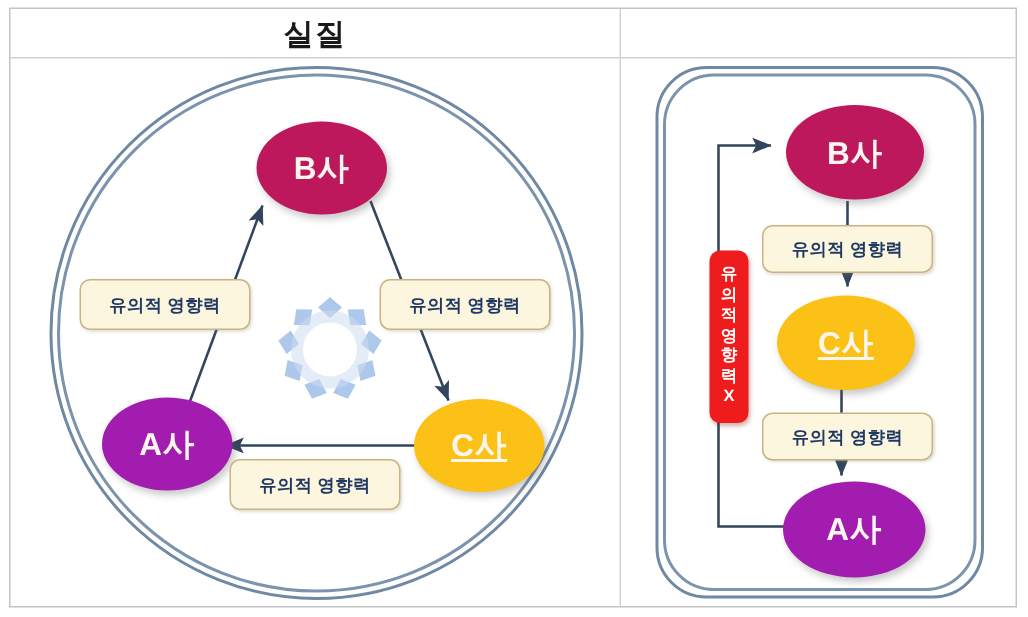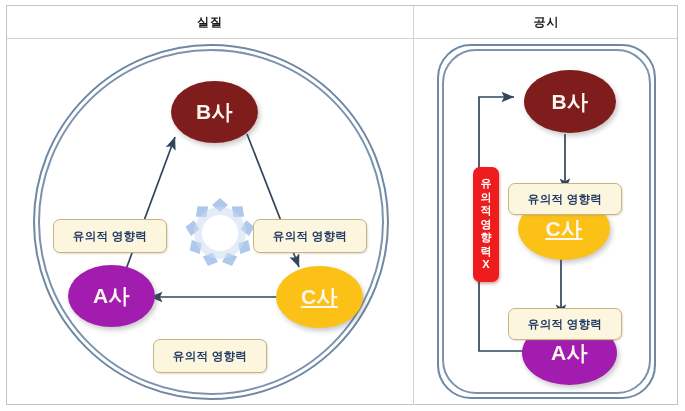--- a/index.html
+++ b/index.html
@@ -8,42 +8,42 @@
 
   #root{position:relative;width:685px;height:411px;background:#fff;}
 
   
   .table{position:absolute;left:6px;top:5px;width:672px;height:400px;
          border:1px solid #c4c4c4;box-sizing:border-box;background:#fff;}
   .hdr{position:absolute;left:0;top:0;width:100%;height:33px;
        border-bottom:1px solid #d2d2d2;box-sizing:border-box;}
   .hdr-cell{position:absolute;top:0;height:33px;display:flex;
             align-items:center;justify-content:center;
-            font-size:12px;font-weight:bold;color:#1a1a1a;letter-spacing:1px;font-family:Liberation Serif, serif;}
+            font-size:20px;font-weight:bold;color:#1a1a1a;letter-spacing:1px;font-family:Liberation Serif, serif;}
   .hdr-left{left:0;width:406px;}
   .hdr-right{left:407px;width:265px;}
   .vdiv{position:absolute;left:406px;top:0;width:1px;height:399px;background:#d2d2d2;}
 
   .panel{position:absolute;top:33px;height:366px;overflow:hidden;}
   .panel-left{left:0;width:406px;}
   .panel-right{left:407px;width:265px;}
 
   
   .ell{position:absolute;border-radius:50%;display:flex;align-items:center;
        justify-content:center;color:#fdf6ee;font-size:21px;font-weight:bold;
        letter-spacing:.5px;box-shadow:2px 3px 5px rgba(90,90,90,.33);}
-  .ell.orange{background:#7f1d1d;}
+  .ell.orange{background:#be185d;}
   .ell.yellow{background:#fbc117;text-decoration:underline;}
   .ell.navy{background:#a21caf;}
 
   .lbl{position:absolute;background:#fdf6df;border:1px solid #c9b383;
        border-radius:7px;color:#1f3864;font-size:11.5px;font-weight:bold;
        display:flex;align-items:center;justify-content:center;
        white-space:nowrap;letter-spacing:.3px;
-       box-shadow:1px 1px 2px rgba(150,140,110,.28);margin-top:33px;}
+       box-shadow:1px 1px 2px rgba(150,140,110,.28);}
 
   
   .circ{position:absolute;border-radius:50%;box-sizing:border-box;}
   .circ-out{left:26px;top:5px;width:356px;height:356px;border:2px solid #6f88a3;}
   .circ-in{left:31px;top:10px;width:346px;height:346px;border:2px solid #7b93ad;}
 
   
   .swirl{position:absolute;left:176px;top:157px;width:74px;height:74px;}
 
   
@@ -58,21 +58,20 @@
   .redbar span{display:block;}
 </style>
 </head>
 <body>
 
 <div id="root">
   <div class="table">
 
     <div class="hdr">
       <div class="hdr-cell hdr-left">실질</div>
-      <div class="hdr-cell hdr-right">공시</div>
     </div>
     <div class="vdiv"></div>
 
     <div class="panel panel-left">
 
       <div class="circ circ-out"></div>
       <div class="circ circ-in"></div>
 
       <svg width="406" height="366" style="position:absolute;left:0;top:0;">
         <defs>

